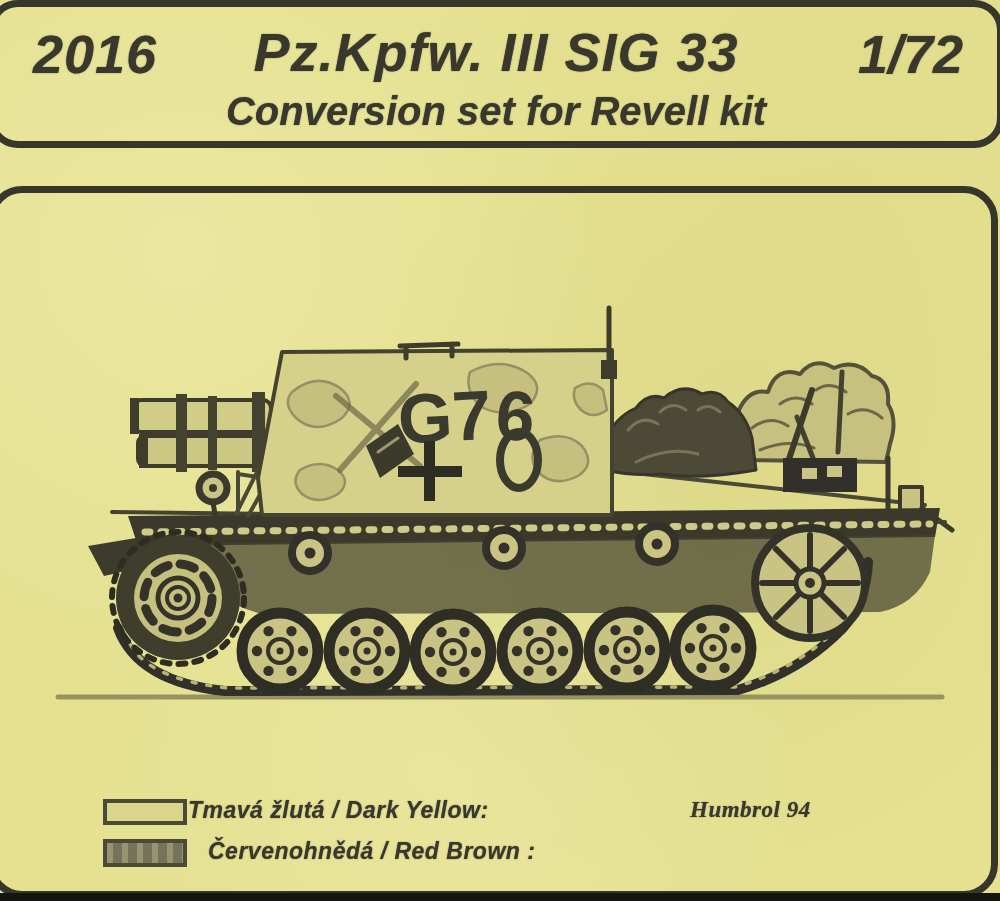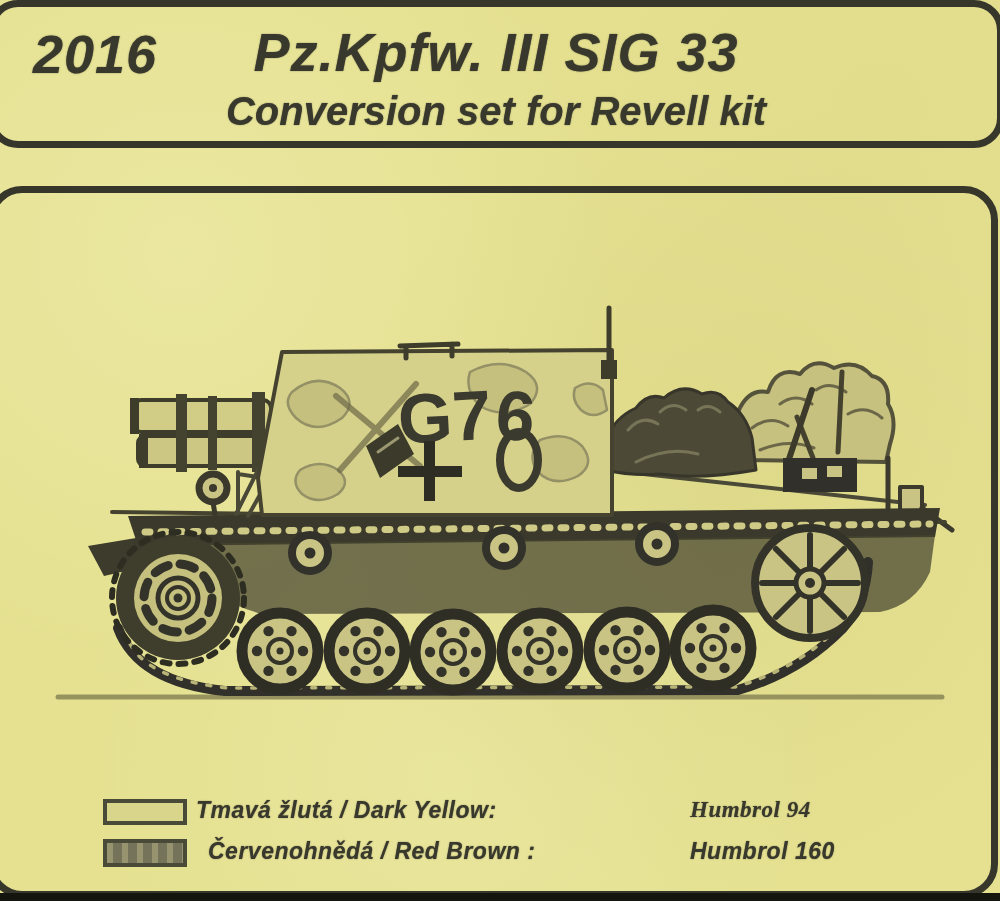--- a/index.html
+++ b/index.html
@@ -22,33 +22,34 @@
   .h-num{position:absolute;left:38px;top:16px;font-size:54px;font-weight:bold;font-style:italic;letter-spacing:1px;}
   .h-title{position:absolute;left:0;right:0;top:14px;text-align:center;font-size:54px;font-weight:bold;font-style:italic;letter-spacing:1px;}
   .h-scale{position:absolute;right:34px;top:16px;font-size:54px;font-weight:bold;font-style:italic;}
   .h-sub{position:absolute;left:0;right:0;top:82px;text-align:center;font-size:40px;font-weight:bold;font-style:italic;}
   .tank-svg{position:absolute;left:0;top:185px;width:1000px;height:715px;}
   .swatch{position:absolute;box-sizing:border-box;border:4px solid #4a4a38;}
   .swatch-1{left:103px;top:799px;width:84px;height:26px;}
   .swatch-2{left:103px;top:839px;width:84px;height:28px;
     background-image:repeating-linear-gradient(90deg, rgba(205,200,145,.38) 0 6px, transparent 6px 15px);}
   .legend-label{position:absolute;font-size:23px;font-weight:bold;font-style:italic;letter-spacing:.5px;}
-  .label-1{left:196px;top:797px;}
+  .label-1{left:188px;top:797px;}
   .label-2{left:208px;top:838px;}
   .paint-1{left:690px;top:797px;font-family:Liberation Serif, serif;}
   .paint-2{left:690px;top:838px;}
 </style>
 </head>
 <body>
 
 <div class="page" style="background-color: rgb(229, 225, 144);">
 
   <div class="box header-box" style="border-color: rgb(54, 54, 43);">
     <span class="h-num scan-text">2016</span>
     <span class="h-title scan-text">Pz.Kpfw. III SIG 33</span>
+    <span class="h-scale scan-text">1/72</span>
     <span class="h-sub scan-text">Conversion set for Revell kit</span>
   </div>
 
   <div class="box main-box" style="border-color: rgb(54, 54, 43);"></div>
 
   <svg class="tank-svg" viewBox="0 185 1000 715" xmlns="http://www.w3.org/2000/svg">
     <defs>
       <g id="rw">
         <circle r="38" fill="#c9c483" stroke="#2f2e25" stroke-width="11"></circle>
         <circle r="12" fill="#c9c483" stroke="#34332a" stroke-width="4"></circle>
@@ -192,16 +193,15 @@
       </g>
     </g>
   </svg>
 
   <div class="swatch swatch-1" style="background-color: rgb(217, 213, 138);"></div>
   <span class="legend-label label-1 scan-text">Tmavá žlutá / Dark Yellow:</span>
   <span class="legend-label paint-1 scan-text">Humbrol  94</span>
 
   <div class="swatch swatch-2" style="background-color: rgb(117, 116, 90);"></div>
   <span class="legend-label label-2 scan-text">Červenohnědá / Red Brown :</span>
-  <span class="legend-label paint-2 scan-text">Humbrol  160</span>
 
   <div class="edge-strip edge-bottom"></div>
 </div>
 
 </body></html>

